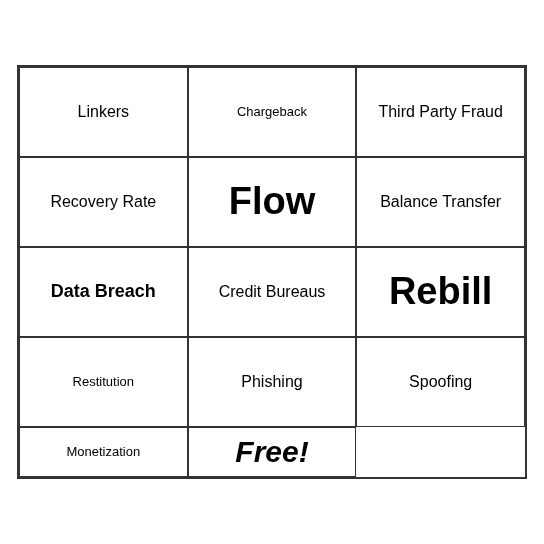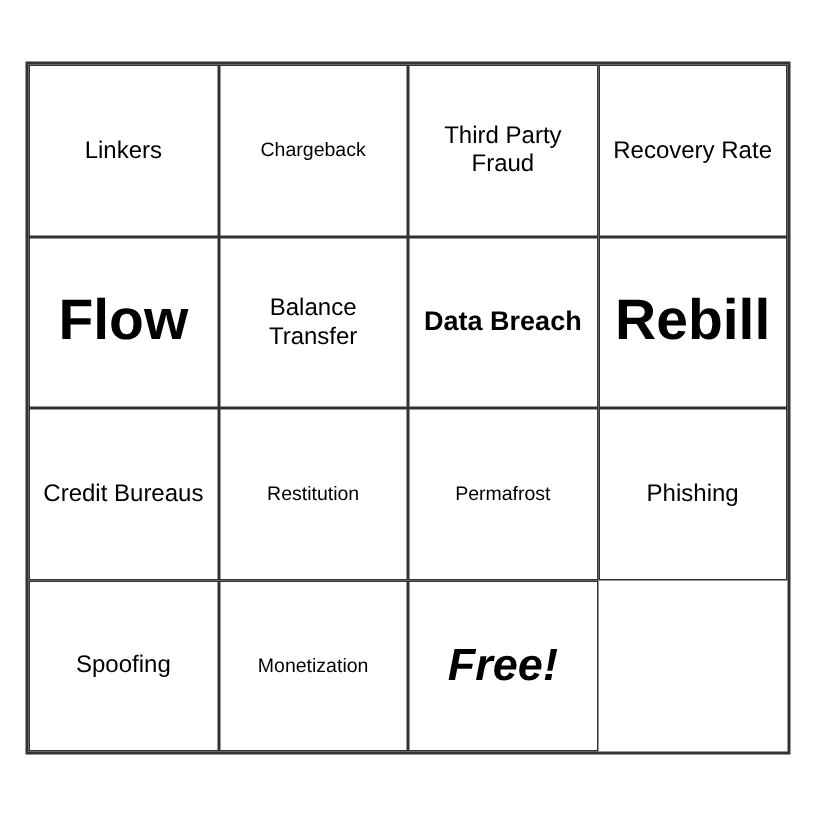--- a/index.html
+++ b/index.html
@@ -13,24 +13,24 @@
       height: 544px;
       display: flex;
       align-items: center;
       justify-content: center;
       background: #ffffff;
       font-family: Arial, sans-serif;
     }
 
     .bingo-card {
       width: 510px;
-      height: 462px;
+      height: 414px;
       border: 2px solid #333;
       display: grid;
-      grid-template-columns: repeat(4, 1fr);
+      grid-template-columns: repeat(3, 1fr);
       grid-template-rows: repeat(4, 1fr);
     }
 
     .bingo-cell {
       border: 1.5px solid #333;
       display: flex;
       align-items: center;
       justify-content: center;
       text-align: center;
       padding: 6px;
@@ -65,21 +65,20 @@
 <body>
 
 <div class="bingo-card">
 <div class="bingo-cell size-medium">Linkers</div>
     <div class="bingo-cell size-small">Chargeback</div>
     <div class="bingo-cell size-medium">Third Party Fraud</div>
     <div class="bingo-cell size-medium">Recovery Rate</div>
     <div class="bingo-cell size-xlarge">Flow</div>
     <div class="bingo-cell size-medium">Balance Transfer</div>
     <div class="bingo-cell size-data-breach">Data Breach</div>
+    <div class="bingo-cell size-medium">Credit Bureaus</div>
     <div class="bingo-cell size-xlarge">Rebill</div>
-    <div class="bingo-cell size-medium">Credit Bureaus</div>
     <div class="bingo-cell size-small">Restitution</div>
-    <div class="bingo-cell size-small">Permafrost</div>
     <div class="bingo-cell size-medium">Phishing</div>
     <div class="bingo-cell size-medium">Spoofing</div>
     <div class="bingo-cell size-small">Monetization</div>
     <div class="bingo-cell size-large">Free!</div>
   </div>
 
 </body></html>

